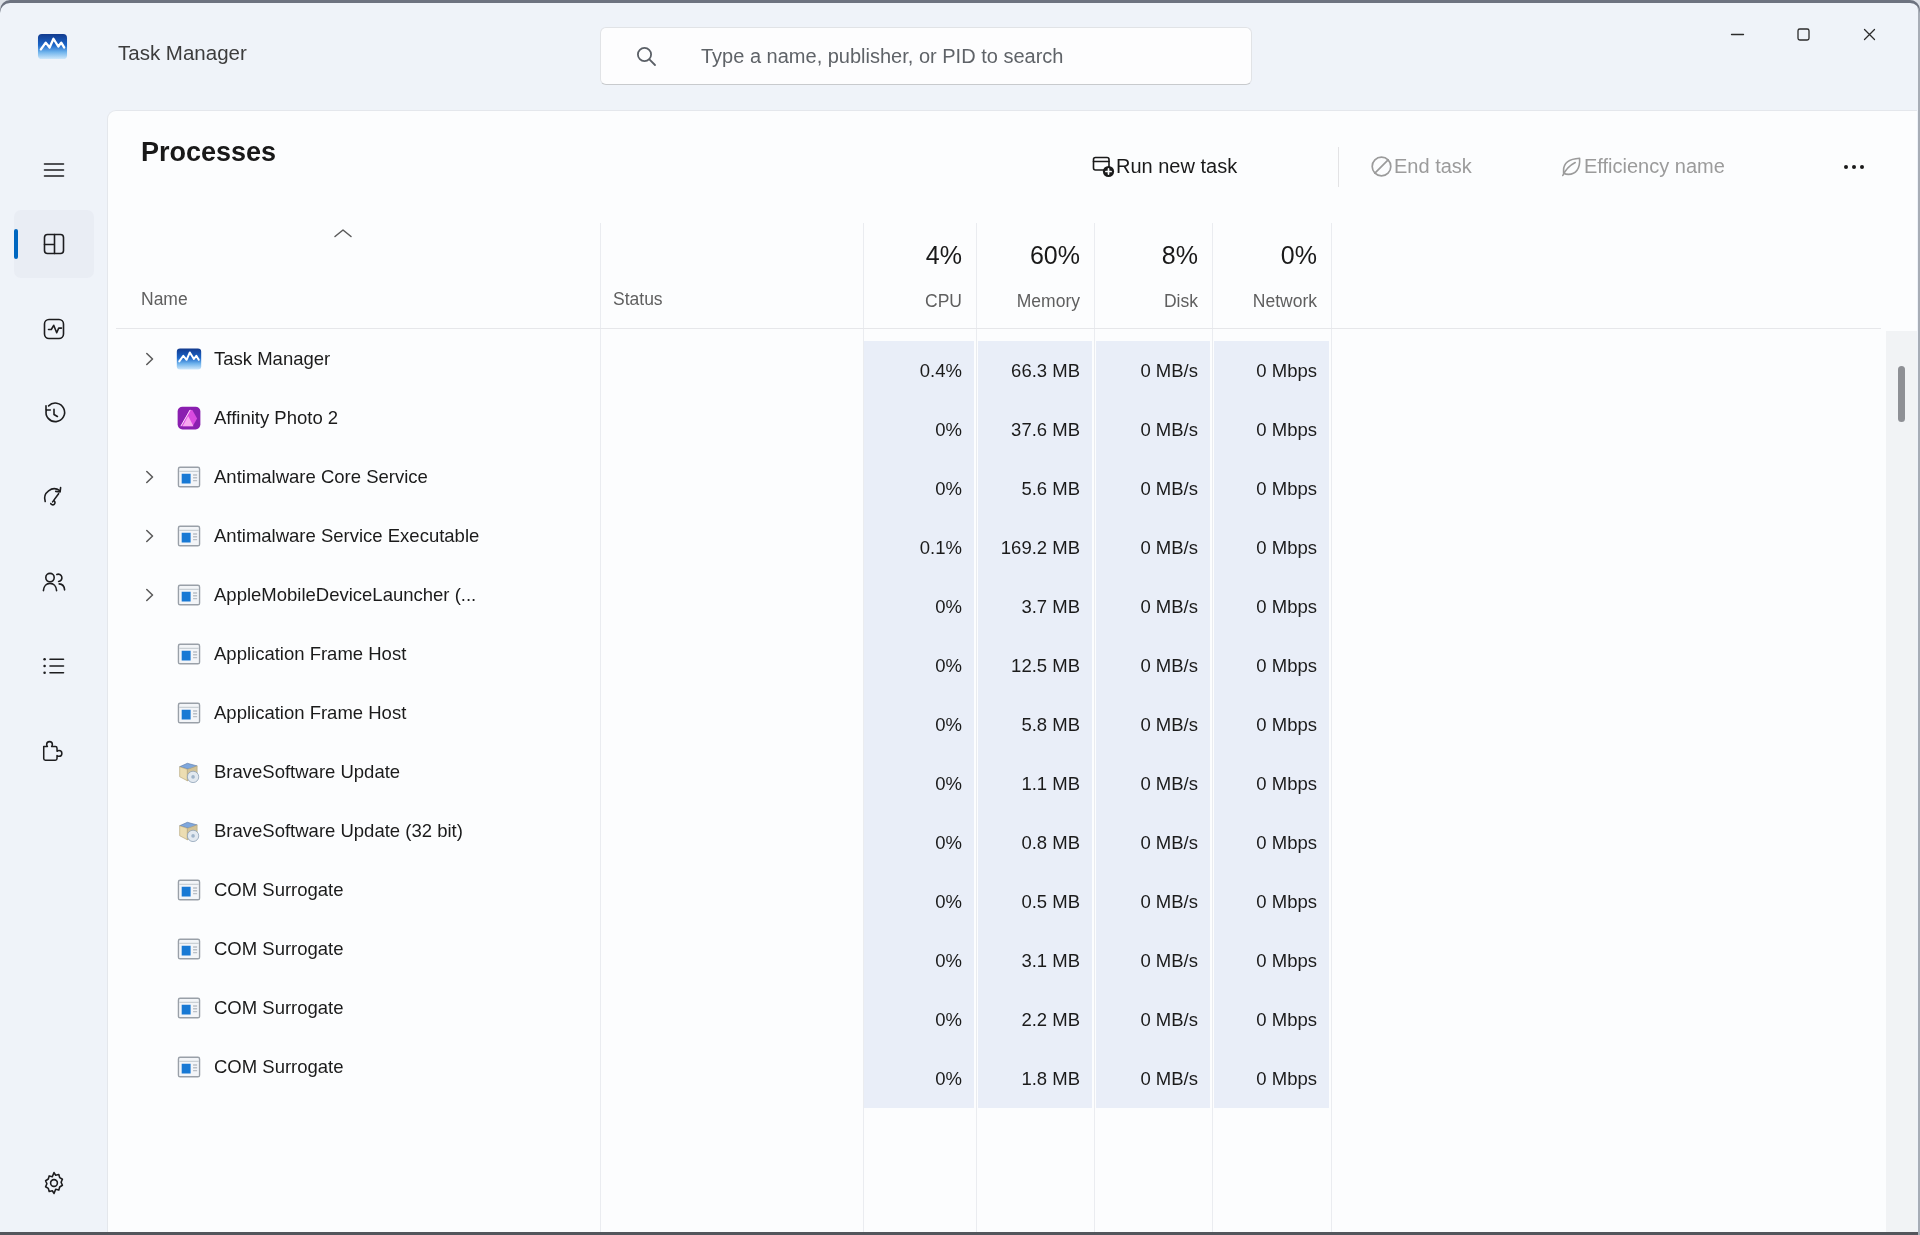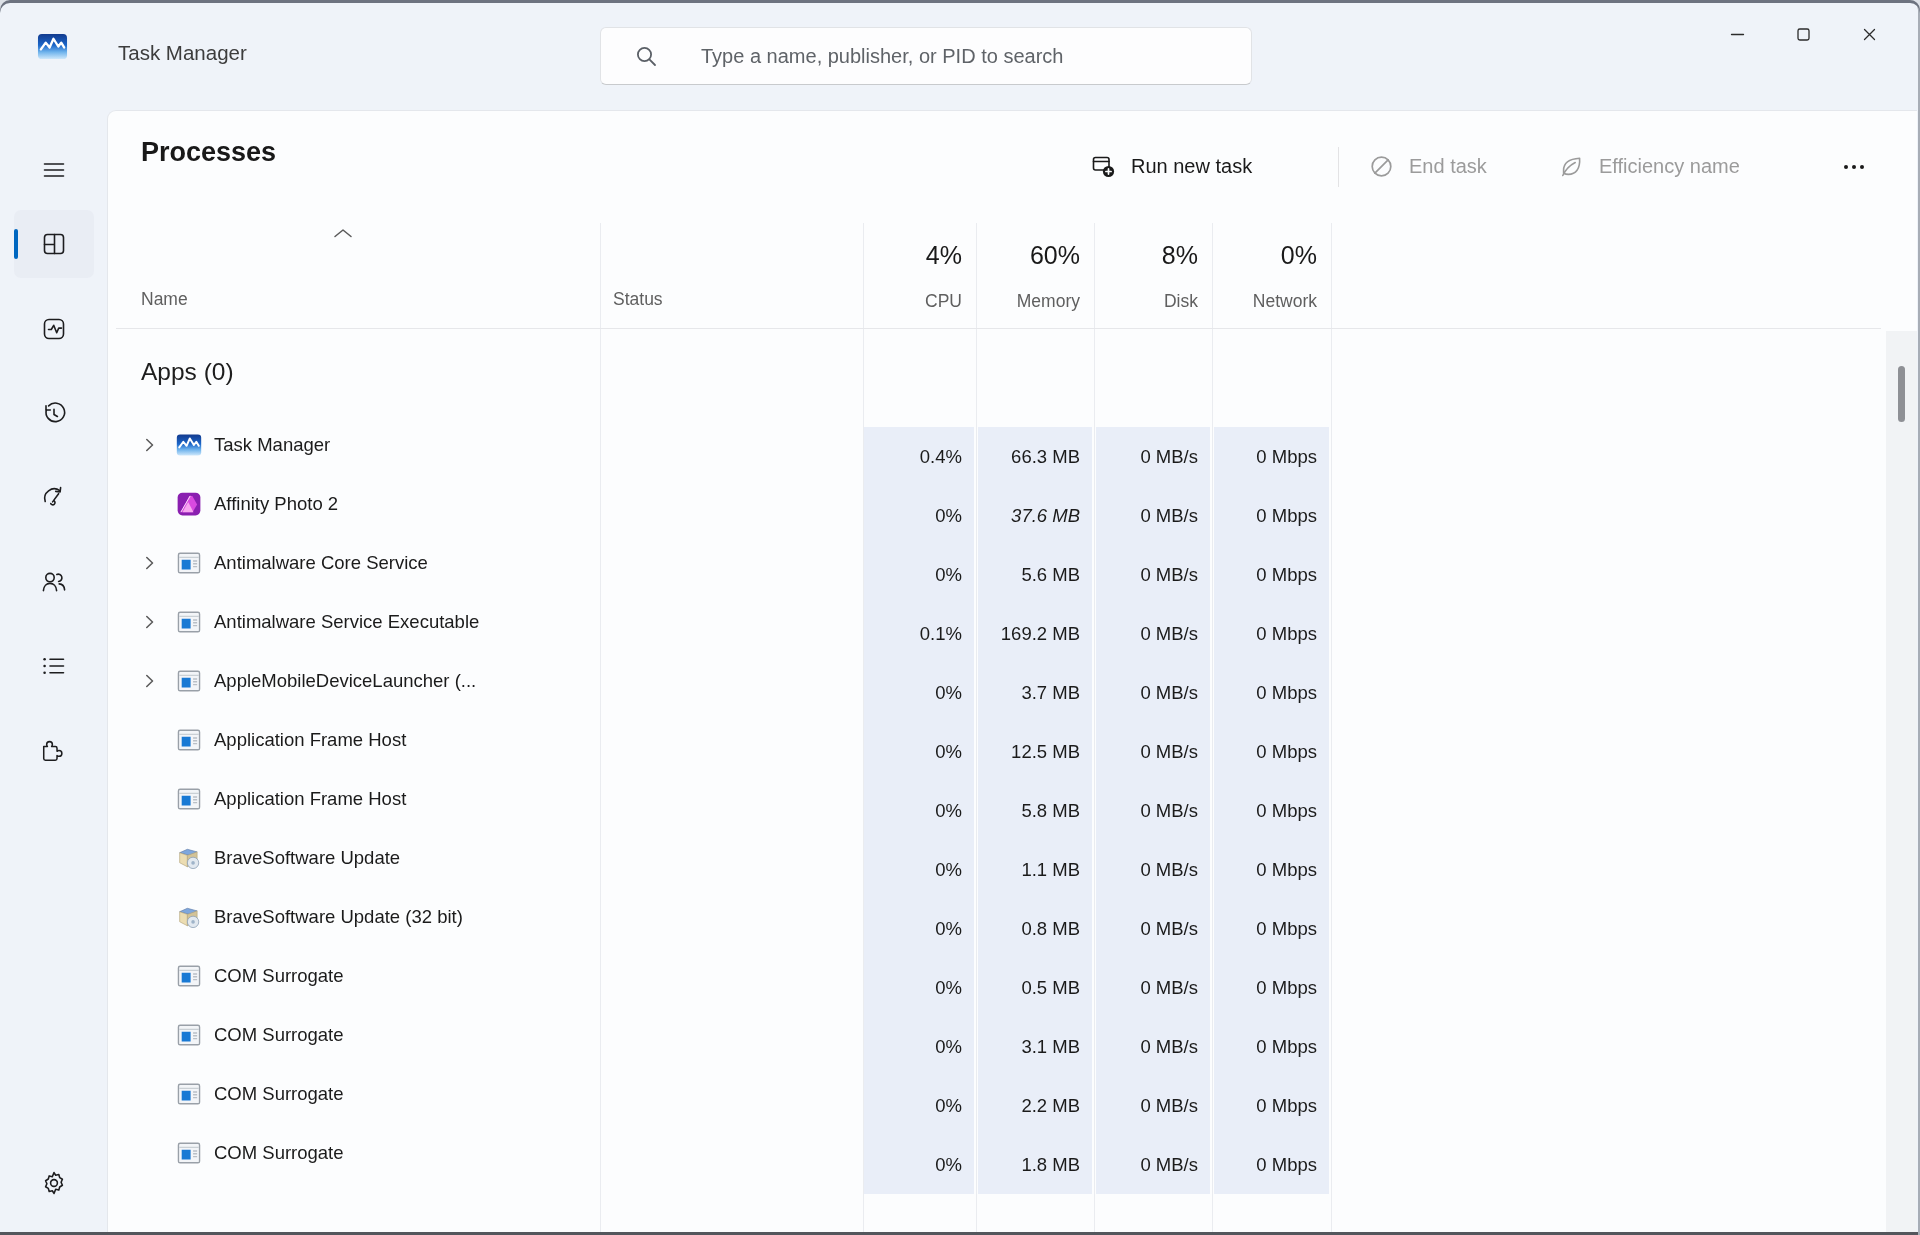--- a/index.html
+++ b/index.html
@@ -32,21 +32,21 @@
   .rail-item .ric{width:28px;height:28px;color:#1d1d1f;}
   .rail-item .ric svg{width:100%;height:100%;display:block;fill:none;stroke:currentColor;
     stroke-width:1.6;stroke-linecap:round;stroke-linejoin:round;}
   .rail-item.selected{background:#e9edf4;}
   .rail-item.selected::before{content:"";position:absolute;left:0;top:19px;width:4px;height:30px;
     border-radius:3px;background:var(--accent,#0067c0);}
   
   .card{position:absolute;left:107px;top:110px;right:3px;bottom:3px;background:var(--card,#fcfdfe);
     border-top-left-radius:9px;border-top:1px solid #e4e7ec;border-left:1px solid #e4e7ec;}
   .page-title{position:absolute;left:33px;top:26px;font-size:27px;font-weight:600;color:#191919;}
-  .tbtn{position:absolute;top:26px;height:58px;display:flex;align-items:center;gap:15px;
+  .tbtn{position:absolute;top:26px;height:58px;display:flex;align-items:center;
     background:transparent;border:0;font-family:"Liberation Sans",sans-serif;font-size:20px;color:#1a1a1a;padding:0;}
   .tbtn .tic{width:25px;height:25px;}
   .tbtn .tic svg{width:100%;height:100%;display:block;}
   .tbtn.disabled{color:#9b9b9b;}
   .tsep{position:absolute;left:1230px;top:36px;width:1px;height:40px;background:#e3e3e5;}
   .more-btn{position:absolute;left:1718px;top:38px;width:56px;height:36px;display:flex;align-items:center;
     justify-content:center;background:transparent;border:0;color:#1a1a1a;}
   .more-btn svg{width:26px;height:26px;display:block;}
   
   .vl{position:absolute;top:112px;bottom:0;width:1px;background:#eaecf0;}
@@ -283,23 +283,20 @@
           <span class="mv">8%</span>
           <span class="ml">Disk</span>
         </div>
         <div class="metric-h" style="left: 1106px; width: 115px;">
           <span class="mv">0%</span>
           <span class="ml">Network</span>
         </div>
       </div>
 
     <div class="tbody" id="tbody">
-        <div class="grow" style="height: 86px;">
-          <span>Apps (0)</span>
-        </div>
         <div class="prow" style="height: 59px;">
           <span class="chev">
             <svg viewBox="0 0 11 16" fill="none" stroke="currentColor" stroke-linecap="round" stroke-linejoin="round" stroke-width="1.6">
               <path d="M2.8 2.5 8.5 8l-5.7 5.5"></path>
             </svg>
           </span>
           <span class="picon">
             <svg viewBox="0 0 32 32">
               <defs>
                 <linearGradient id="tmg" x1="0" y1="0" x2="0" y2="1">
@@ -333,21 +330,21 @@
               <rect x="2" y="2" width="28" height="28" rx="6" fill="#8a1fb0"></rect>
               <path d="M6 26 16.5 6h3.6L26 16.5 20.5 26z" fill="#d94ae0"></path>
               <path d="M8 26 15 13.5 21.5 26z" fill="#f7a6f0"></path>
               <path d="M6 26 17.5 6" stroke="#fbe3fb" stroke-width="1.2" fill="none"></path>
             </svg>
           </span>
           <span class="pname">Affinity Photo 2</span>
           <div class="cell" style="left: 756px; width: 110px;">
             <span>0%</span>
           </div>
-          <div class="cell" style="left: 870px; width: 114px; font-style: italic;">
+          <div class="cell" style="left: 870px; width: 114px;">
             <span>37.6 MB</span>
           </div>
           <div class="cell" style="left: 988px; width: 114px;">
             <span>0 MB/s</span>
           </div>
           <div class="cell" style="left: 1106px; width: 115px;">
             <span>0 Mbps</span>
           </div>
         </div>
         <div class="prow" style="height: 59px;">

